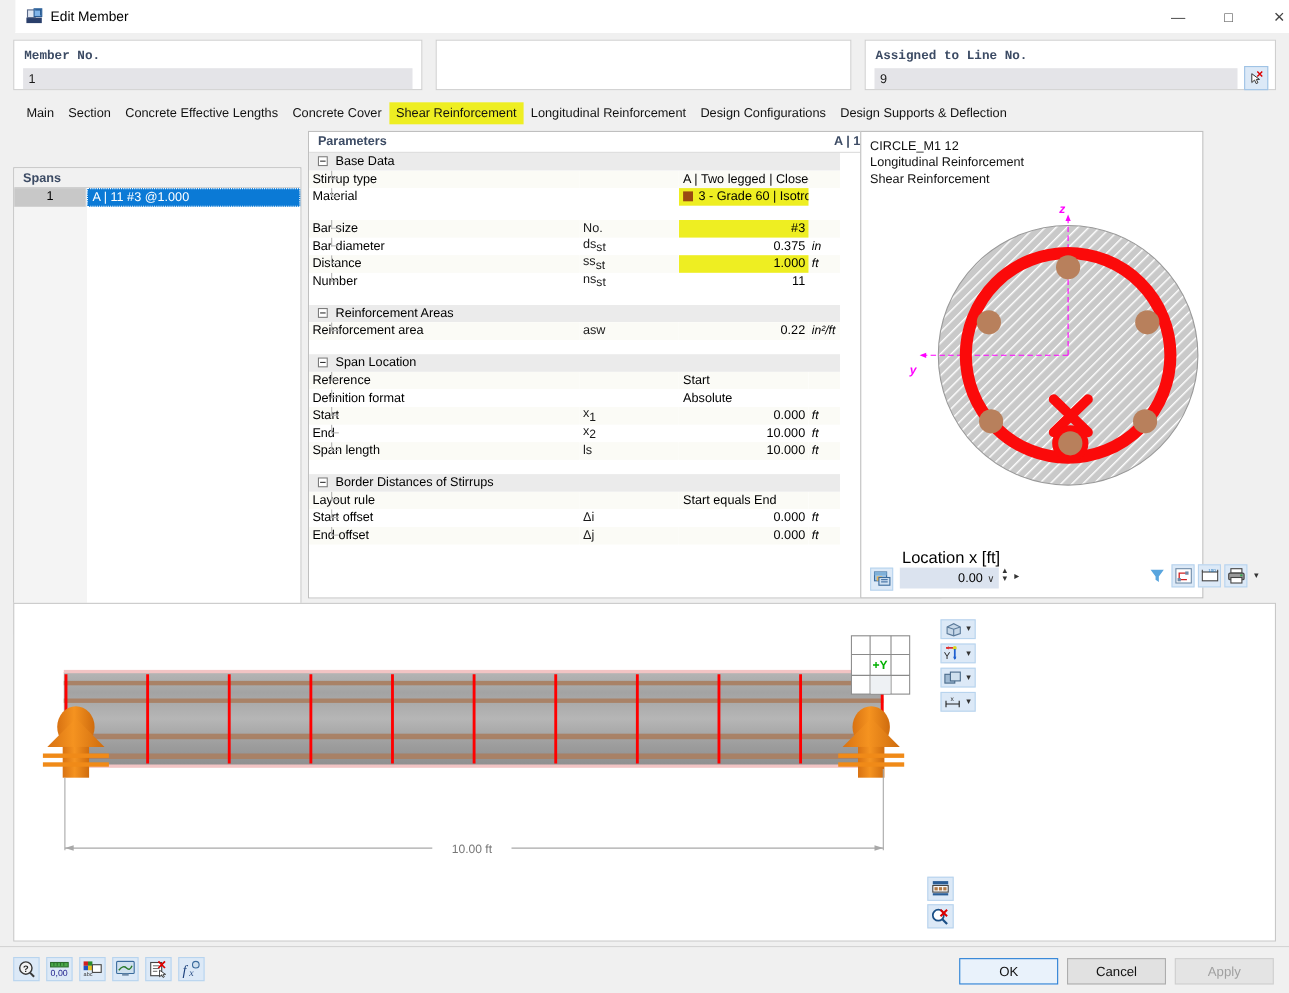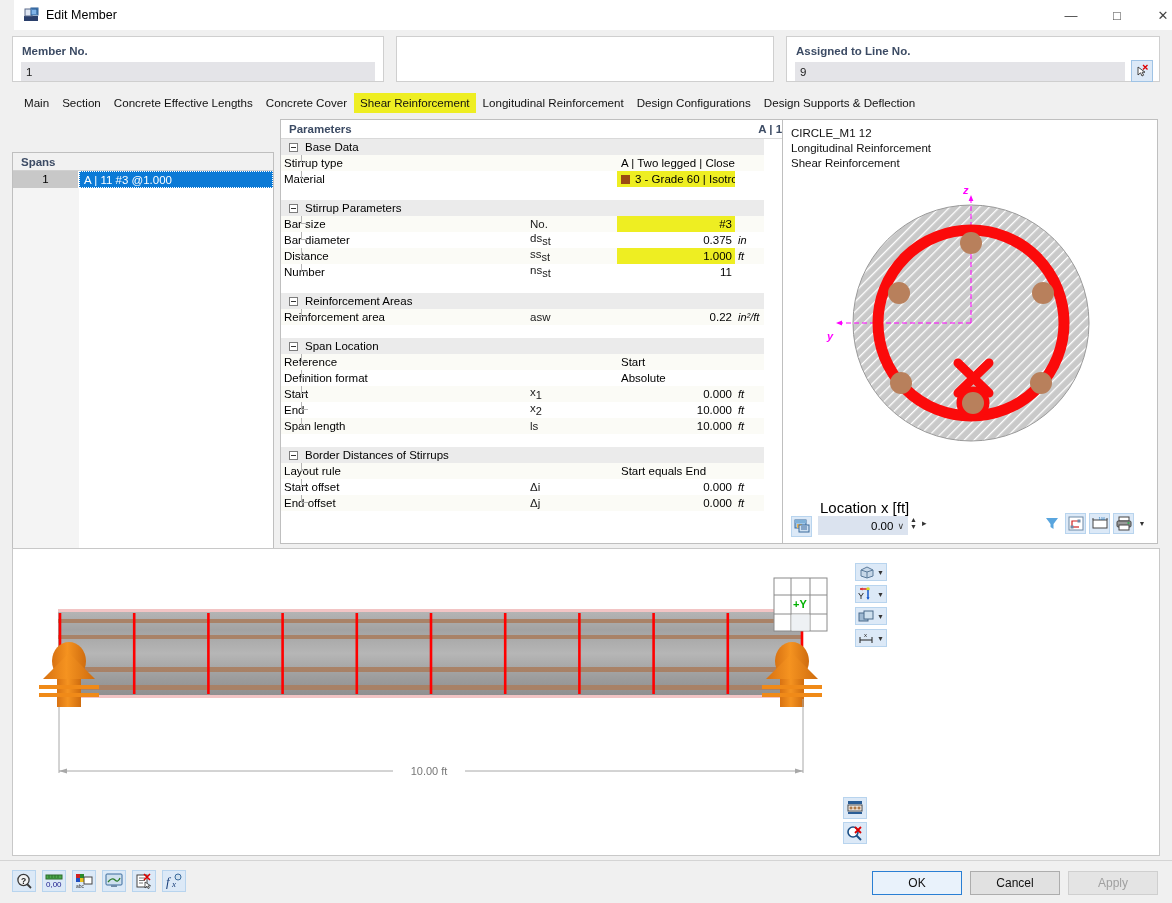--- a/index.html
+++ b/index.html
@@ -22,21 +22,21 @@
   }
   .titlebar-icon { margin-left: 9px; width: 16px; height: 16px; position: relative; }
   .titlebar-title { margin-left: 7px; font-size: 12.5px; color: #000; }
   .win-btns { position: absolute; right: 0; top: 0; height: 30px; display: flex; }
   .win-btn { width: 46px; height: 30px; display: flex; align-items: center; justify-content: center;
              font-size: 13px; color: #444; }
 
   
   .hdr-row { position: absolute; left: 0; top: 30px; width: 1172px; height: 58px; }
   .grpbox { position: absolute; background: #ffffff; border: 1px solid #cfcfcf; }
-  .grpbox-label { position: absolute; left: 9px; top: 8px; font-size: 11.5px; font-weight: bold; color: #3c4b64; }
+  .grpbox-label { position: absolute; left: 9px; top: 8px; font-size: 11.5px; font-weight: bold; color: #3c4b64; font-family: Liberation Mono, monospace; }
   .grpbox-input {
     position: absolute; left: 8px; top: 25px; height: 19px;
     background: #e4e4e8; border: none; font-size: 11.5px;
     padding-left: 5px; display: flex; align-items: center; color: #1a1a1a;
   }
   .pickbtn {
     position: absolute; width: 22px; height: 22px; background: #dce9f7;
     border: 1px solid #9fc3e5; display: flex; align-items: center; justify-content: center;
   }
 
@@ -102,21 +102,21 @@
   .hl { background: #eeee22 !important; }
   .swatch { display: inline-block; width: 9px; height: 9px; background: #9a4a12;
             vertical-align: middle; margin-right: 5px; }
   .vscroll { position: absolute; right: 0; top: 19px; width: 15px; height: 404px; background: #f0f0f0;
              border-left: 1px solid #e0e0e0; }
   .vscroll .arrow { width: 15px; height: 16px; display: flex; align-items: center;
                     justify-content: center; font-size: 8px; color: #505050; }
   .vscroll .thumb { position: absolute; left: 1px; top: 22px; width: 13px; height: 298px; background: #cdcdcd; }
 
   
-  .preview-panel { position: absolute; left: 782px; top: 5px; width: 376px; height: 425px;
+  .preview-panel { position: absolute; left: 782px; top: 5px; width: 312px; height: 425px;
                    background: #fff; border: 1px solid #bfbfbf; }
   .preview-labels { position: absolute; left: 8px; top: 6px; font-size: 11.5px; line-height: 15px; color: #111; }
   .preview-canvas { position: absolute; left: 0; top: 55px; width: 374px; height: 320px; }
   .prev-toolbar { position: absolute; left: 0; bottom: 0; width: 374px; height: 50px; }
   .loc-label { position: absolute; left: 37px; top: 6px; font-size: 15px; }
   .loc-field { position: absolute; left: 35px; top: 23px; width: 90px; height: 19px;
                background: #dbe3ef; display: flex; align-items: center; font-size: 11.5px; }
   .loc-val { flex: 1; text-align: right; padding-right: 4px; }
   .spinbtns { position: absolute; left: 127px; top: 23px; display: flex; align-items: center; font-size: 9px; color: #333; }
   .prev-icons { position: absolute; right: 10px; top: 20px; display: flex; gap: 3px; }
@@ -260,23 +260,20 @@
                 <td class="unit"></td>
               </tr>
               <tr>
                 <td class="lbl alt">Material</td>
                 <td class="sym alt"></td>
                 <td class="valc alt hl left"><span class="swatch"></span>3 - Grade 60 | Isotropic...</td>
                 <td class="unit alt"></td>
               </tr>
               <tr class="spacer">
                 <td colspan="4"></td>
-              </tr>
-              <tr class="group">
-                <td colspan="4" class="gname"><span class="expander"></span><span>Stirrup Parameters</span></td>
               </tr>
               <tr>
                 <td class="lbl">Bar size</td>
                 <td class="sym">No.</td>
                 <td class="valc hl">#3</td>
                 <td class="unit"></td>
               </tr>
               <tr>
                 <td class="lbl alt">Bar diameter</td>
                 <td class="sym alt">ds<sub>st</sub></td>

